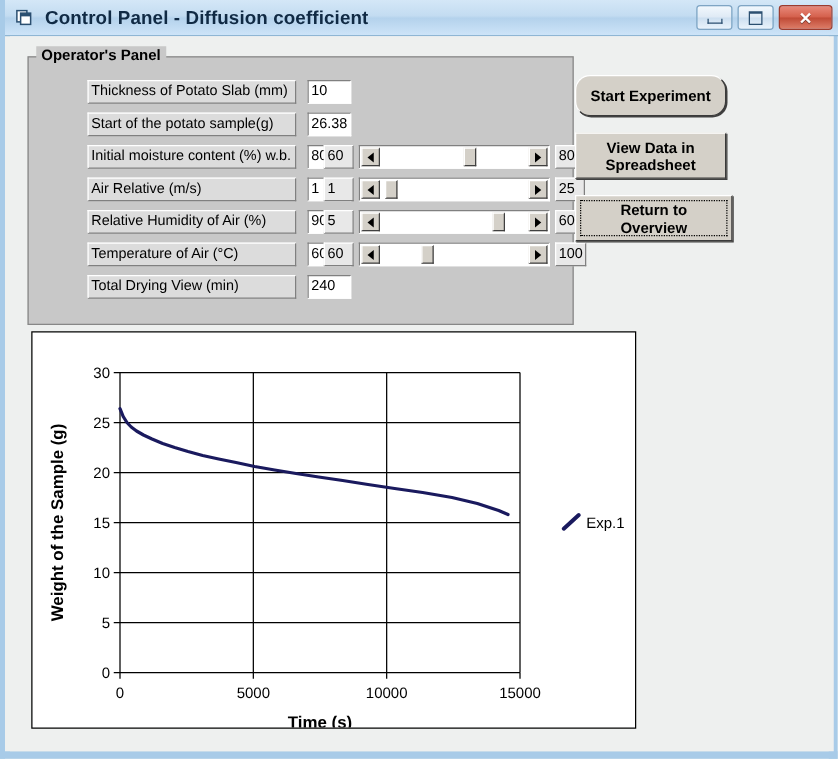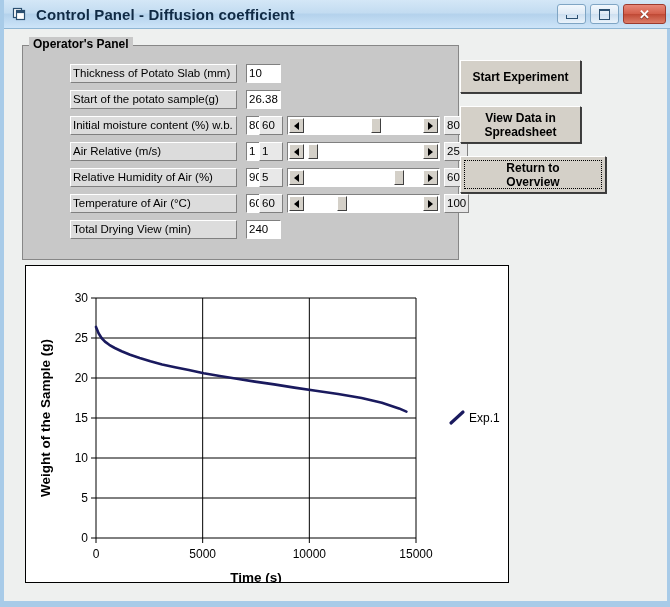--- a/index.html
+++ b/index.html
@@ -365,30 +365,30 @@
             </div>
           <div class="sb-thumb" style="left: 49.3px;"></div>
           <div class="sb-arrow right">
               <span class="tri r"></span>
             </div>
         </div>
         <div class="slider-minmax">100</div>
       </div>
     </div>
 
-    <div class="action-btn" style="left:452px; top:31px; width:121px; height:33px;">
+    <div class="action-btn" style="left:452px; top:31px; width:121px; height:33px;border-radius:12px;">
       <span>Start Experiment</span>
     </div>
 
     <div class="action-btn" style="left:452px; top:77px; width:121px; height:37px; flex-direction:column;text-align:center;">
       <span>View Data in</span>
       <span>Spreadsheet</span>
     </div>
 
-    <div class="action-btn" style="left:452px; top:127px; width:146px; height:37px; flex-direction:column;">
+    <div class="action-btn" style="left:452px; top:127px; width:126px; height:37px; flex-direction:column;">
       <span class="focus-ring"></span>
       <span>Return to</span>
       <span>Overview</span>
     </div>
 
     <div id="chart-box">
       <svg id="chart-svg" width="482" height="316" viewBox="0 0 482 316">
         <g id="chart-render">
             <line x1="70" y1="272" x2="390" y2="272" stroke="#000" stroke-width="1"></line>
             <line x1="70" y1="232" x2="390" y2="232" stroke="#000" stroke-width="1"></line>

